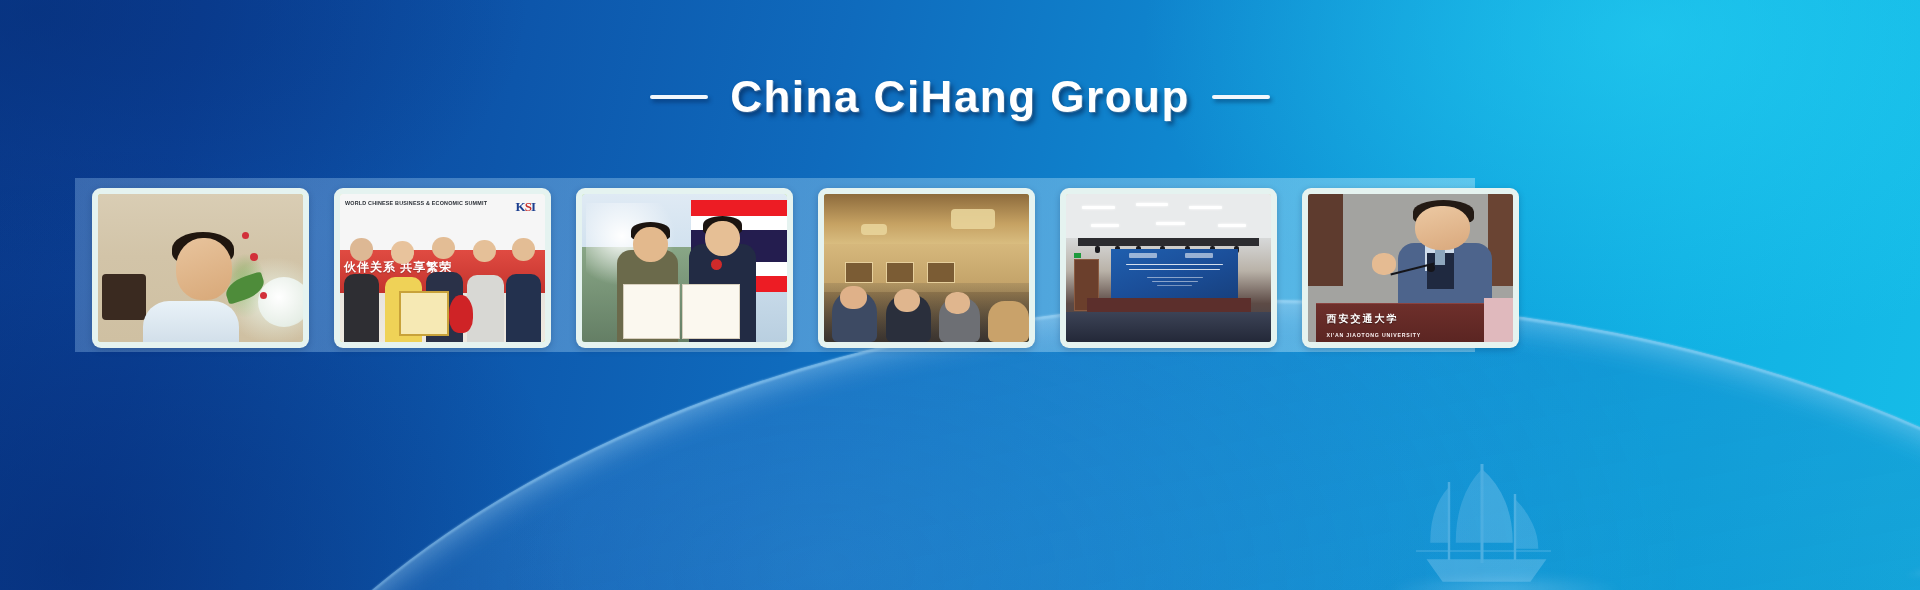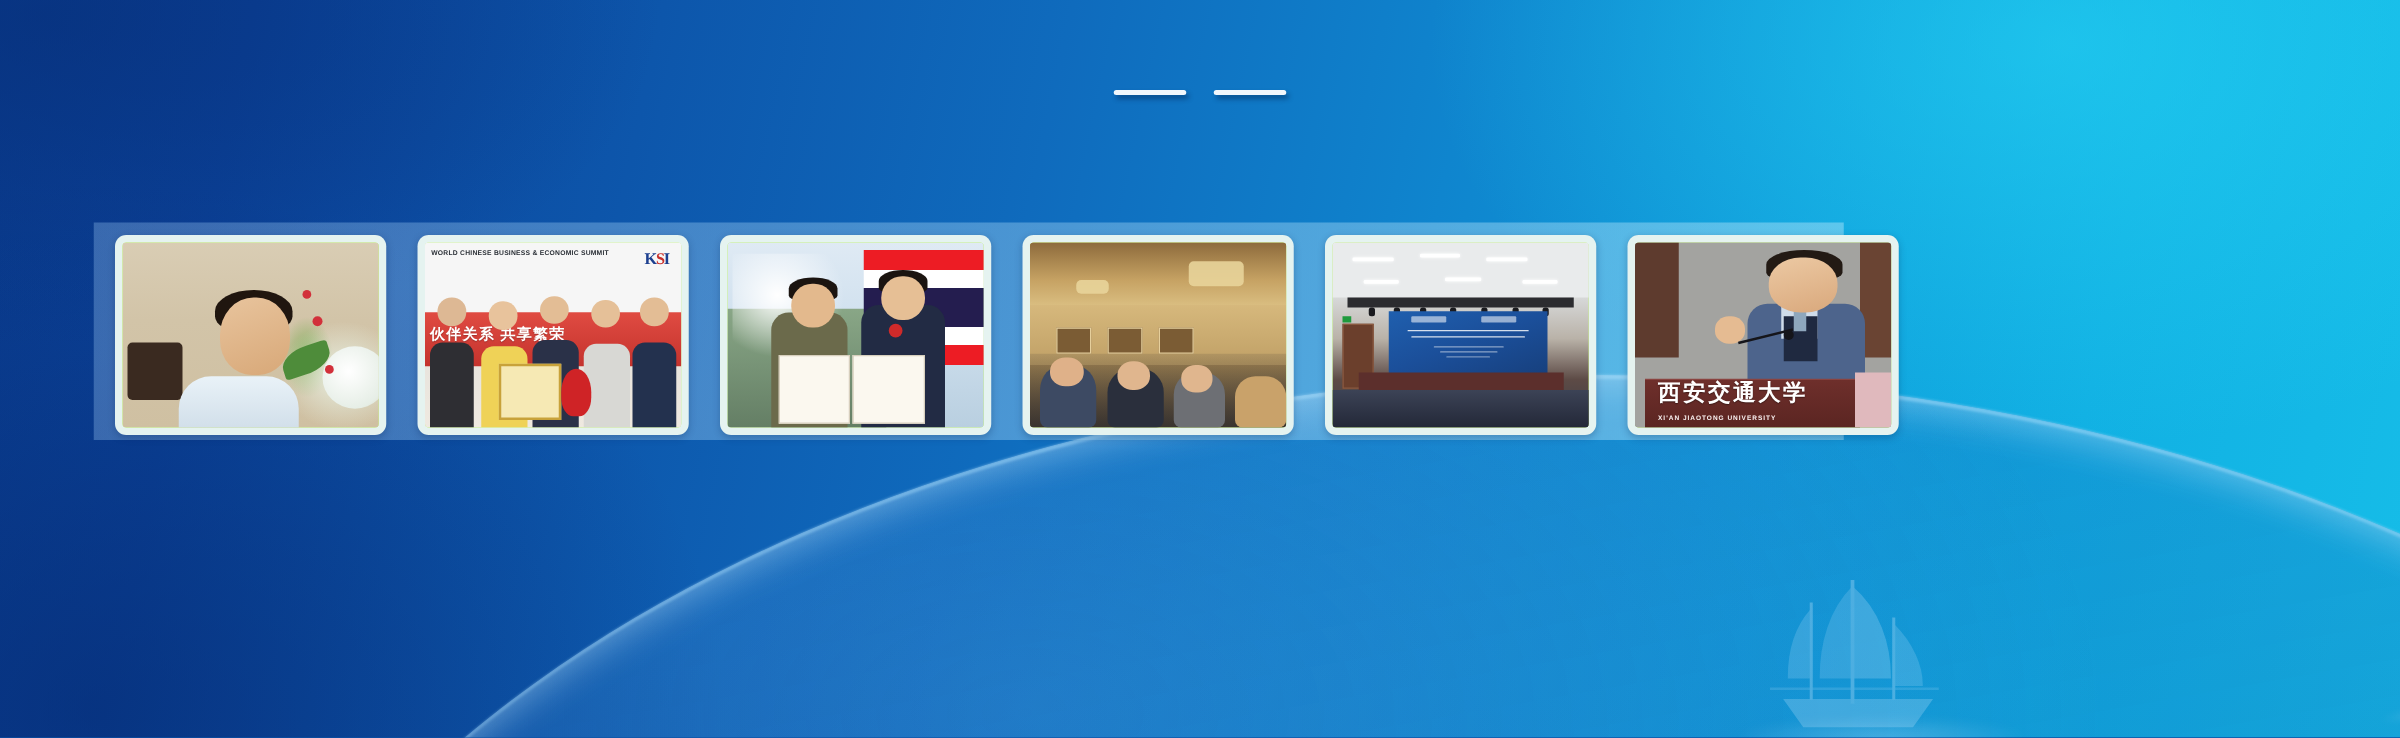--- a/index.html
+++ b/index.html
@@ -236,21 +236,21 @@
   .p6 .vest{position:absolute;left:58%;top:40%;width:13%;height:24%;background:#1f2940;}
   .p6 .tie{position:absolute;left:62%;top:36%;width:5%;height:12%;background:#8ea7bd;}
   .p6 .hand{position:absolute;left:31%;top:40%;width:12%;height:15%;border-radius:45%;background:#e5bb92;}
   .p6 .mic{position:absolute;left:40%;top:50%;width:22%;height:2px;background:#15151a;transform:rotate(-14deg);}
   .p6 .micb{position:absolute;left:58%;top:47%;width:8px;height:8px;border-radius:50%;background:#15151a;}
   .p6 .podium{position:absolute;left:4%;bottom:0;width:84%;height:26%;
     background:linear-gradient(180deg,#6e2f2b,#5b2522);border-top:1px solid #8a4340;}
   .p6 .podium-side{position:absolute;right:0;bottom:0;width:14%;height:30%;background:#e0b9bd;}
   .p6 .cn{
     position:absolute;left:9%;bottom:11%;
-    font-family:Liberation Mono, monospace;font-size:18px;font-weight:bold;color:#fff;
+    font-family:Liberation Mono, monospace;font-size:10px;font-weight:bold;color:#fff;
     letter-spacing:2px;white-space:nowrap;
     text-shadow:0 1px 1px rgba(0,0,0,.4);
   }
   .p6 .en{
     position:absolute;left:9%;bottom:3%;
     font-size:5.2px;font-weight:bold;color:#fdf5f5;letter-spacing:.8px;white-space:nowrap;
   }
 </style>
 </head>
 <body>
@@ -279,20 +279,21 @@
         <path d="M36 22 C27 32 24 46 24 58 L36 58 Z" opacity=".6"></path>
         <path d="M80 30 C90 40 95 52 95 62 L80 62 Z" opacity=".6"></path>
         <path d="M22 70 L100 70 L90 84 L32 84 Z" opacity=".8"></path>
         <path d="M14 64 L104 64" stroke-width="1.4" opacity=".5"></path>
       </g>
     </svg>
   </div>
 
   <div class="title-row">
     <span class="title-dash"></span>
+    <span class="title-text">China CiHang Group</span>
     <span class="title-dash"></span>
   </div>
 
   <div class="gallery-panel"></div>
 
   <div class="thumbs">
 
     <div class="thumb">
       <div class="ph p1">
         <div class="chairback"></div>

